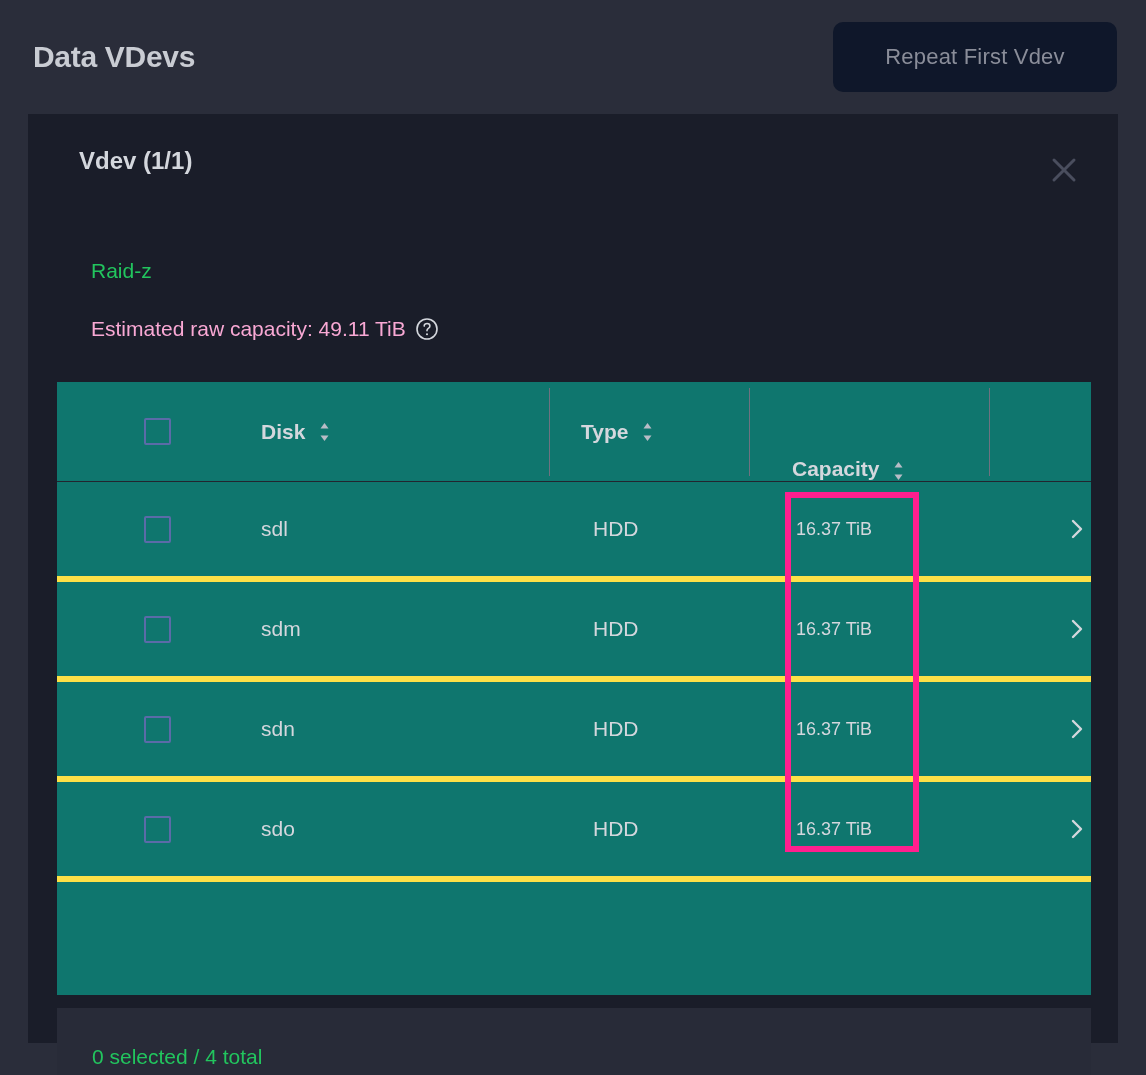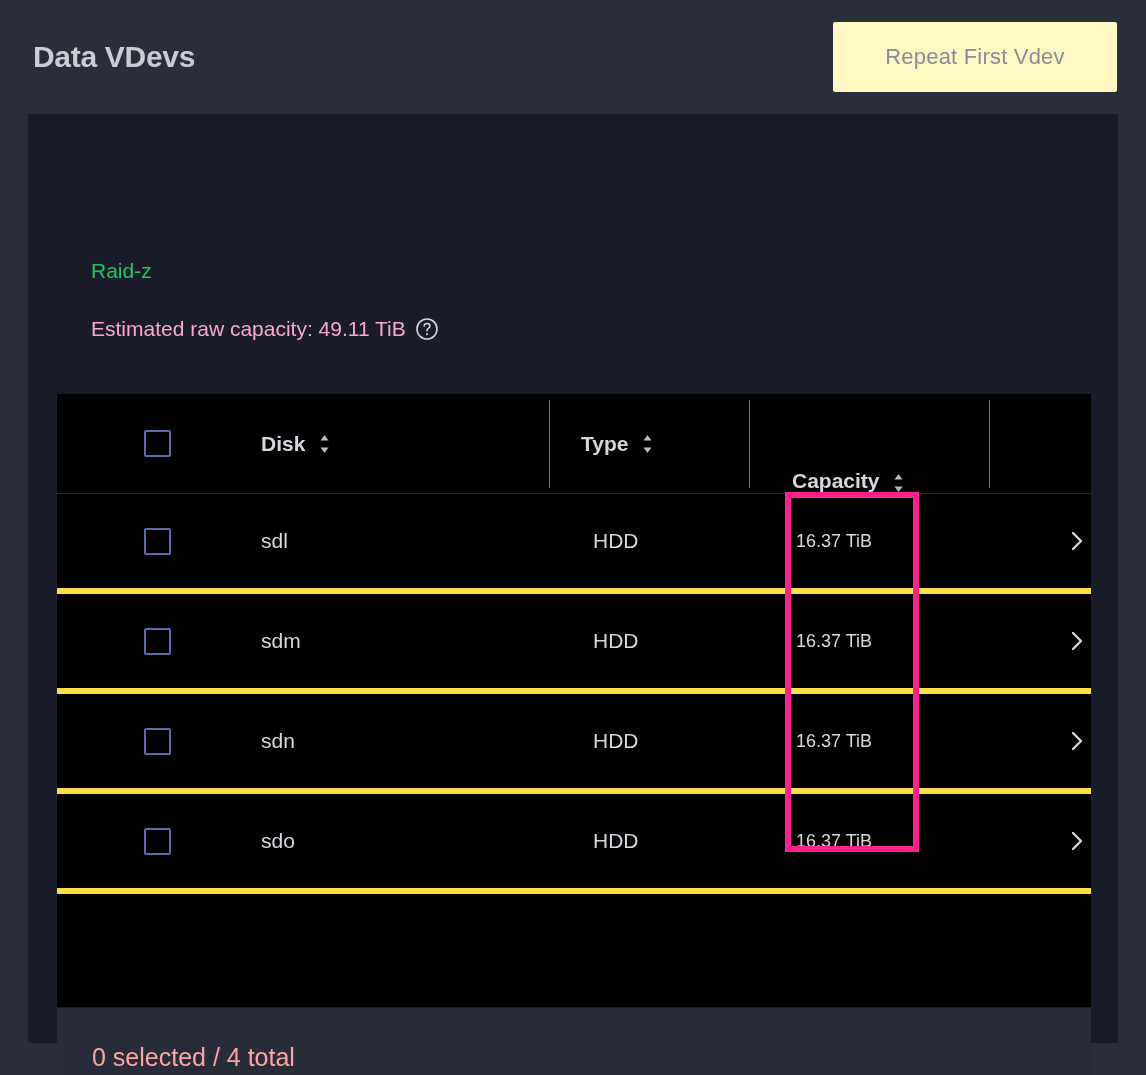--- a/index.html
+++ b/index.html
@@ -29,23 +29,23 @@
     color: #c9ccd3;
     letter-spacing: -0.3px;
   }
 
   .repeat-btn {
     position: absolute;
     left: 833px;
     top: 22px;
     width: 284px;
     height: 70px;
-    background: #fef9c3;
+    background: #0f172a;
     border: none;
-    border-radius: 2px;
+    border-radius: 10px;
     color: #8a8d99;
     font-size: 22px;
     font-family: "Liberation Sans", sans-serif;
     letter-spacing: 0.2px;
     cursor: default;
     display: flex;
     align-items: center;
     justify-content: center;
   }
 
@@ -118,22 +118,21 @@
     cursor: default;
   }
 
   
   .table-wrap {
     position: absolute;
     left: 29px;
     top: 268px;
     width: 1034px;
     height: 613px;
-    background: #000000;
-    margin-top: 12px;
+    background: #0f766e;
   }
 
   .t-header {
     position: relative;
     height: 100px;
     border-bottom: 1px solid #22252f;
   }
 
   .t-header .col-divider {
     position: absolute;
@@ -263,22 +262,22 @@
     top: 894px;
     width: 1034px;
     height: 98px;
     background: #282b38;
     display: flex;
     align-items: center;
   }
 
   .foot-text {
     margin-left: 35px;
-    font-size: 25px;
-    color: #fca5a5;
+    font-size: 21px;
+    color: #22c55e;
   }
 
   
   .annot-box {
     position: absolute;
     left: 785px;
     top: 492px;
     width: 134px;
     height: 360px;
     border: 6px solid #ff1f8e;
@@ -289,20 +288,29 @@
 </head>
 <body>
 
 <div class="page-header">
   <div class="page-title">Data VDevs</div>
   <button class="repeat-btn">Repeat First Vdev</button>
 </div>
 
 <div class="vdev-card">
 
+  <div class="card-head">
+    <div class="card-title">Vdev (1/1)</div>
+    <button class="close-btn">
+      <svg width="30" height="30" viewBox="0 0 30 30" aria-hidden="true">
+        <line x1="5" y1="5" x2="25" y2="25" stroke="#4a4e5e" stroke-width="3" stroke-linecap="round"></line>
+        <line x1="25" y1="5" x2="5" y2="25" stroke="#4a4e5e" stroke-width="3" stroke-linecap="round"></line>
+      </svg>
+    </button>
+  </div>
 
   <div class="raid-label">Raid-z</div>
 
   <div class="capacity-line">
     <span>Estimated raw capacity: 49.11 TiB</span>
     <span class="help-icon">
       <svg width="24" height="24" viewBox="0 0 24 24" aria-hidden="true">
         <circle cx="12" cy="12" r="10" fill="none" stroke="#d4d7dd" stroke-width="1.6"></circle>
         <path d="M9.2 9.1c0-1.6 1.3-2.6 2.9-2.6 1.6 0 2.8 1 2.8 2.4 0 1.2-.7 1.8-1.6 2.4-.9.6-1.3 1.1-1.3 2.1v.4" fill="none" stroke="#d4d7dd" stroke-width="1.6" stroke-linecap="round"></path>
         <circle cx="12" cy="17.2" r="1.05" fill="#d4d7dd"></circle>

